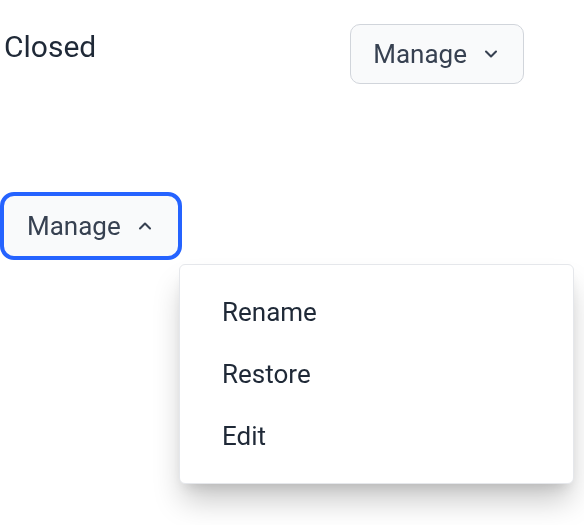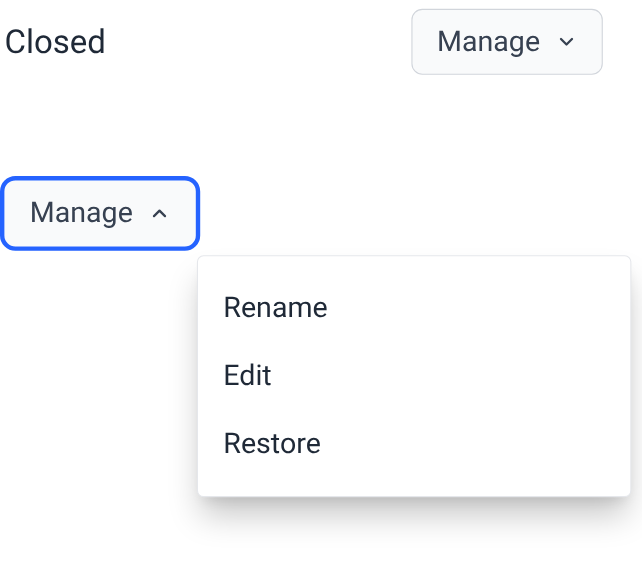--- a/index.html
+++ b/index.html
@@ -12,40 +12,41 @@
     background: #ffffff;
     color: #1f2937;
     overflow: hidden;
   }
   .row {
     display: flex;
     align-items: center;
     justify-content: space-between;
     width: 100%;
     padding-left: 4px;
-    padding-right: 36px;
+    padding-right: 60px;
   }
   .row-label {
     font-size: 30px;
     color: #1f2937;
     font-weight: 400;
   }
   .manage-btn {
     display: flex;
     align-items: center;
     gap: 14px;
     background: #f9fafb;
     border: 1.5px solid #d1d5db;
     border-radius: 10px;
     padding: 14px 22px;
     font-size: 26px;
     color: #374151;
     cursor: pointer;
     user-select: none;
     position: relative;
+    margin-top: 16px;
   }
   .manage-btn.open {
     outline: 4px solid #2563ff;
     outline-offset: 0;
     border-color: transparent;
     border-radius: 10px;
   }
   .chevron {
     display: inline-flex;
     align-items: center;
@@ -63,21 +64,21 @@
     top: 8px;
     right: 10px;
     width: 395px;
     background: #ffffff;
     border: 1px solid #e5e7eb;
     border-radius: 6px;
     box-shadow: 0 20px 30px -4px rgba(0,0,0,0.22), 0 8px 12px -6px rgba(0,0,0,0.12);
     padding: 16px 0 16px 0;
   }
   .menu-item {
-    padding: 16px 23px;
+    padding: 16px 42px;
     font-size: 26px;
     color: #1f2937;
     cursor: pointer;
   }
 
   
   .spacer { height: 96px; }
   .top-pad { height: 8px; }
 </style>
 </head>
@@ -106,16 +107,16 @@
       <svg width="20" height="20" viewBox="0 0 24 24" fill="none" stroke="#374151" stroke-width="2.5" stroke-linecap="round" stroke-linejoin="round">
           <polyline points="6 15 12 9 18 15"></polyline>
         </svg>
     </span>
   </div>
 </div>
 
 <div class="dropdown-wrap">
   <div class="dropdown">
     <div class="menu-item">Rename</div>
+    <div class="menu-item">Restore</div>
     <div class="menu-item">Edit</div>
-    <div class="menu-item">Restore</div>
   </div>
 </div>
 
 </body></html>

